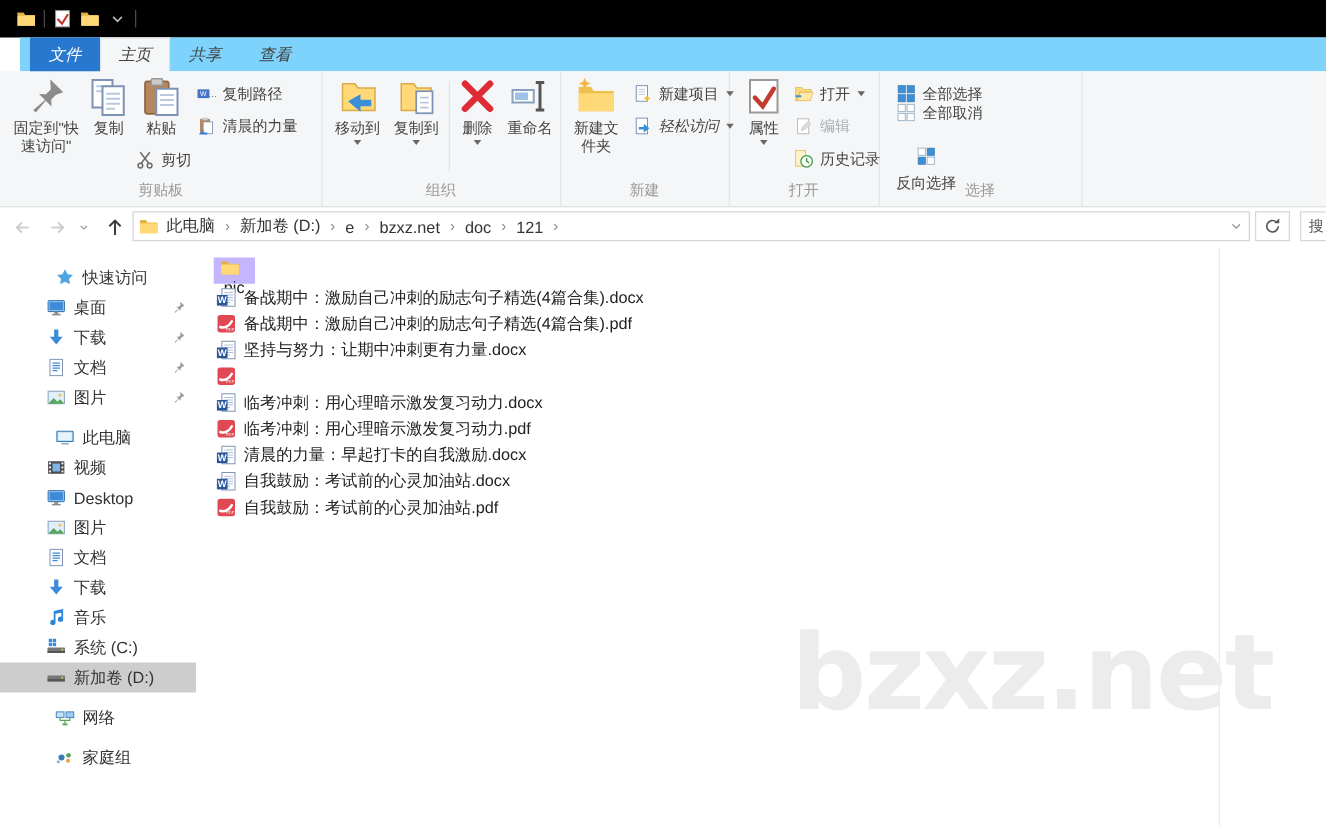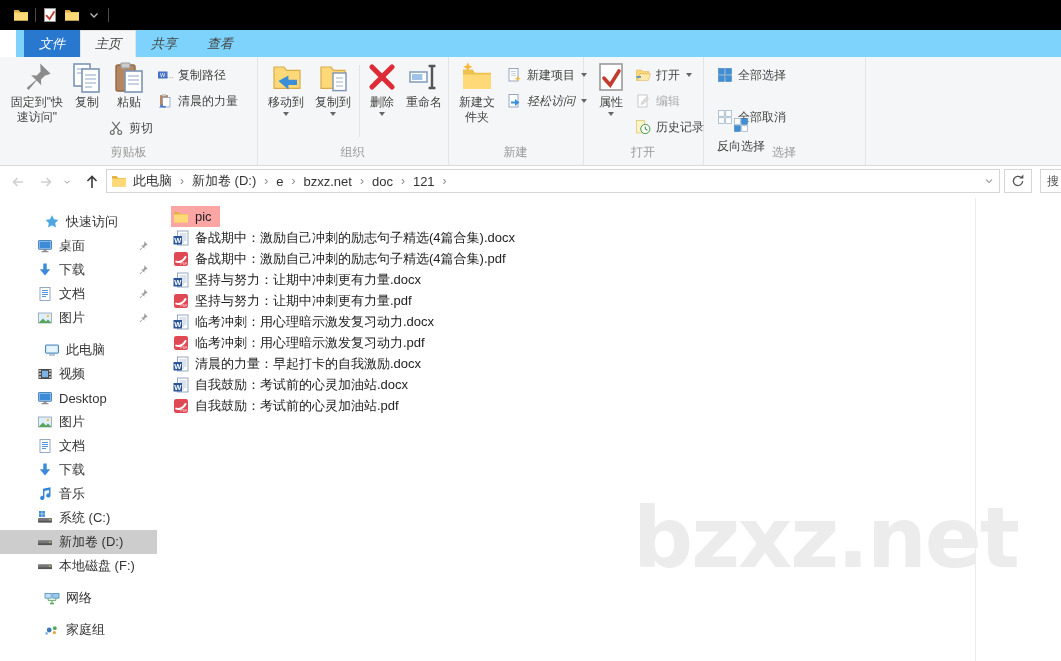--- a/index.html
+++ b/index.html
@@ -54,21 +54,21 @@
   .srow .lbl{margin-left:6px;white-space:nowrap;}
   .srow.lvl0{padding-left:44px;}
   .srow.lvl1{padding-left:37px;}
   .srow.selected{background:#cdcdcd;}
   .srow .pin{position:absolute;right:8px;top:6px;}
   .sgap{height:8px;}
 
   #content{position:absolute;left:157px;top:198px;right:0;bottom:0;padding:8px 0 0 14px;box-sizing:border-box;}
   .frow{height:21px;display:flex;align-items:center;font-size:13px;color:#222;cursor:default;width:fit-content;padding:0 8px 0 2px;}
   .frow .fname{margin-left:6px;white-space:nowrap;}
-  .frow.selected{background:#fca5a5;}
+  .frow.selected{background:#c4b5fd;flex-direction:column;}
   #paneline{position:absolute;left:975px;top:198px;bottom:0;width:1px;background:#ebebeb;}
   #watermark{position:absolute;left:633px;top:496px;font-size:84px;font-weight:bold;color:#ececec;font-family:"DejaVu Sans",sans-serif;letter-spacing:-2px;line-height:1;user-select:none;}
 </style>
 </head>
 <body>
 
 <div id="titlebar">
     <span class="qbtn">
       <span class="ic">
         <svg viewBox="0 0 16 16">
@@ -335,21 +335,21 @@
             <g fill="#3f8fd6" stroke="#2f74b0" stroke-width=".5">
               <rect x="1.5" y="1.5" width="5.8" height="5.8"></rect>
               <rect x="8.7" y="1.5" width="5.8" height="5.8"></rect>
               <rect x="1.5" y="8.7" width="5.8" height="5.8"></rect>
               <rect x="8.7" y="8.7" width="5.8" height="5.8"></rect>
             </g>
           </svg>
         </span>
       <span>全部选择</span>
     </div>
-    <div class="smallbtn" style="left:14px;top:50px;justify-content:space-between;">
+    <div class="smallbtn" style="left:14px;top:23px;justify-content:space-between;">
       <span class="ic">
           <svg viewBox="0 0 16 16">
             <g fill="#fff" stroke="#9fb6c9" stroke-width=".8">
               <rect x="1.5" y="1.5" width="5.8" height="5.8"></rect>
               <rect x="8.7" y="1.5" width="5.8" height="5.8"></rect>
               <rect x="1.5" y="8.7" width="5.8" height="5.8"></rect>
               <rect x="8.7" y="8.7" width="5.8" height="5.8"></rect>
             </g>
           </svg>
         </span>
@@ -600,30 +600,20 @@
     <div class="srow lvl1 selected">
       <span class="ic">
         <svg viewBox="0 0 16 16">
           <rect x="1" y="6.3" width="14" height="4.8" rx=".8" fill="#777"></rect>
           <rect x="1" y="9.3" width="14" height="1.8" fill="#555"></rect>
           <circle cx="12.8" cy="8.2" r=".75" fill="#c8e06e"></circle>
         </svg>
       </span>
       <span class="lbl">新加卷 (D:)</span>
     </div>
-    <div class="srow lvl1">
-      <span class="ic">
-        <svg viewBox="0 0 16 16">
-          <rect x="1" y="6.3" width="14" height="4.8" rx=".8" fill="#777"></rect>
-          <rect x="1" y="9.3" width="14" height="1.8" fill="#555"></rect>
-          <circle cx="12.8" cy="8.2" r=".75" fill="#c8e06e"></circle>
-        </svg>
-      </span>
-      <span class="lbl">本地磁盘 (F:)</span>
-    </div>
     <div class="sgap"></div>
     <div class="srow lvl0">
       <span class="ic">
         <svg viewBox="0 0 16 16">
           <rect x="1" y="3.5" width="6.2" height="4.6" fill="#bfe0f7" stroke="#3a7bb5" stroke-width=".7"></rect>
           <rect x="8.8" y="3.5" width="6.2" height="4.6" fill="#9ccaf0" stroke="#3a7bb5" stroke-width=".7"></rect>
           <path d="M4.1 8.1v2.2h7.8V8.1M8 10.3v2.4" stroke="#58a55c" stroke-width="1" fill="none"></path>
           <rect x="6" y="12.7" width="4" height="1.6" fill="#58a55c"></rect>
         </svg>
       </span>
@@ -699,21 +689,20 @@
       <span class="fname">坚持与努力：让期中冲刺更有力量.docx</span>
     </div>
     <div class="frow">
       <span class="ic">
         <svg viewBox="0 0 16 16">
           <rect x="1" y="1" width="14" height="14" rx="2.2" fill="#e04854"></rect>
           <path d="M3.2 10.6c3.2 1.2 7.3-.6 9.3-4.6" stroke="#fff" stroke-width="2" fill="none" stroke-linecap="round"></path>
           <text x="11" y="13.6" font-size="3.4" fill="#ffe9ea" text-anchor="middle" font-family="sans-serif">PDF</text>
         </svg>
       </span>
-      <span class="fname">坚持与努力：让期中冲刺更有力量.pdf</span>
     </div>
     <div class="frow">
       <span class="ic">
         <svg viewBox="0 0 16 16">
           <rect x="4.5" y="1" width="10.5" height="14" fill="#fff" stroke="#7e93b4" stroke-width=".8"></rect>
           <g stroke="#aebfd9" stroke-width=".9">
             <line x1="6.5" y1="4" x2="13.5" y2="4"></line>
             <line x1="6.5" y1="6" x2="13.5" y2="6"></line>
             <line x1="6.5" y1="8" x2="13.5" y2="8"></line>
             <line x1="6.5" y1="10" x2="13.5" y2="10"></line>

